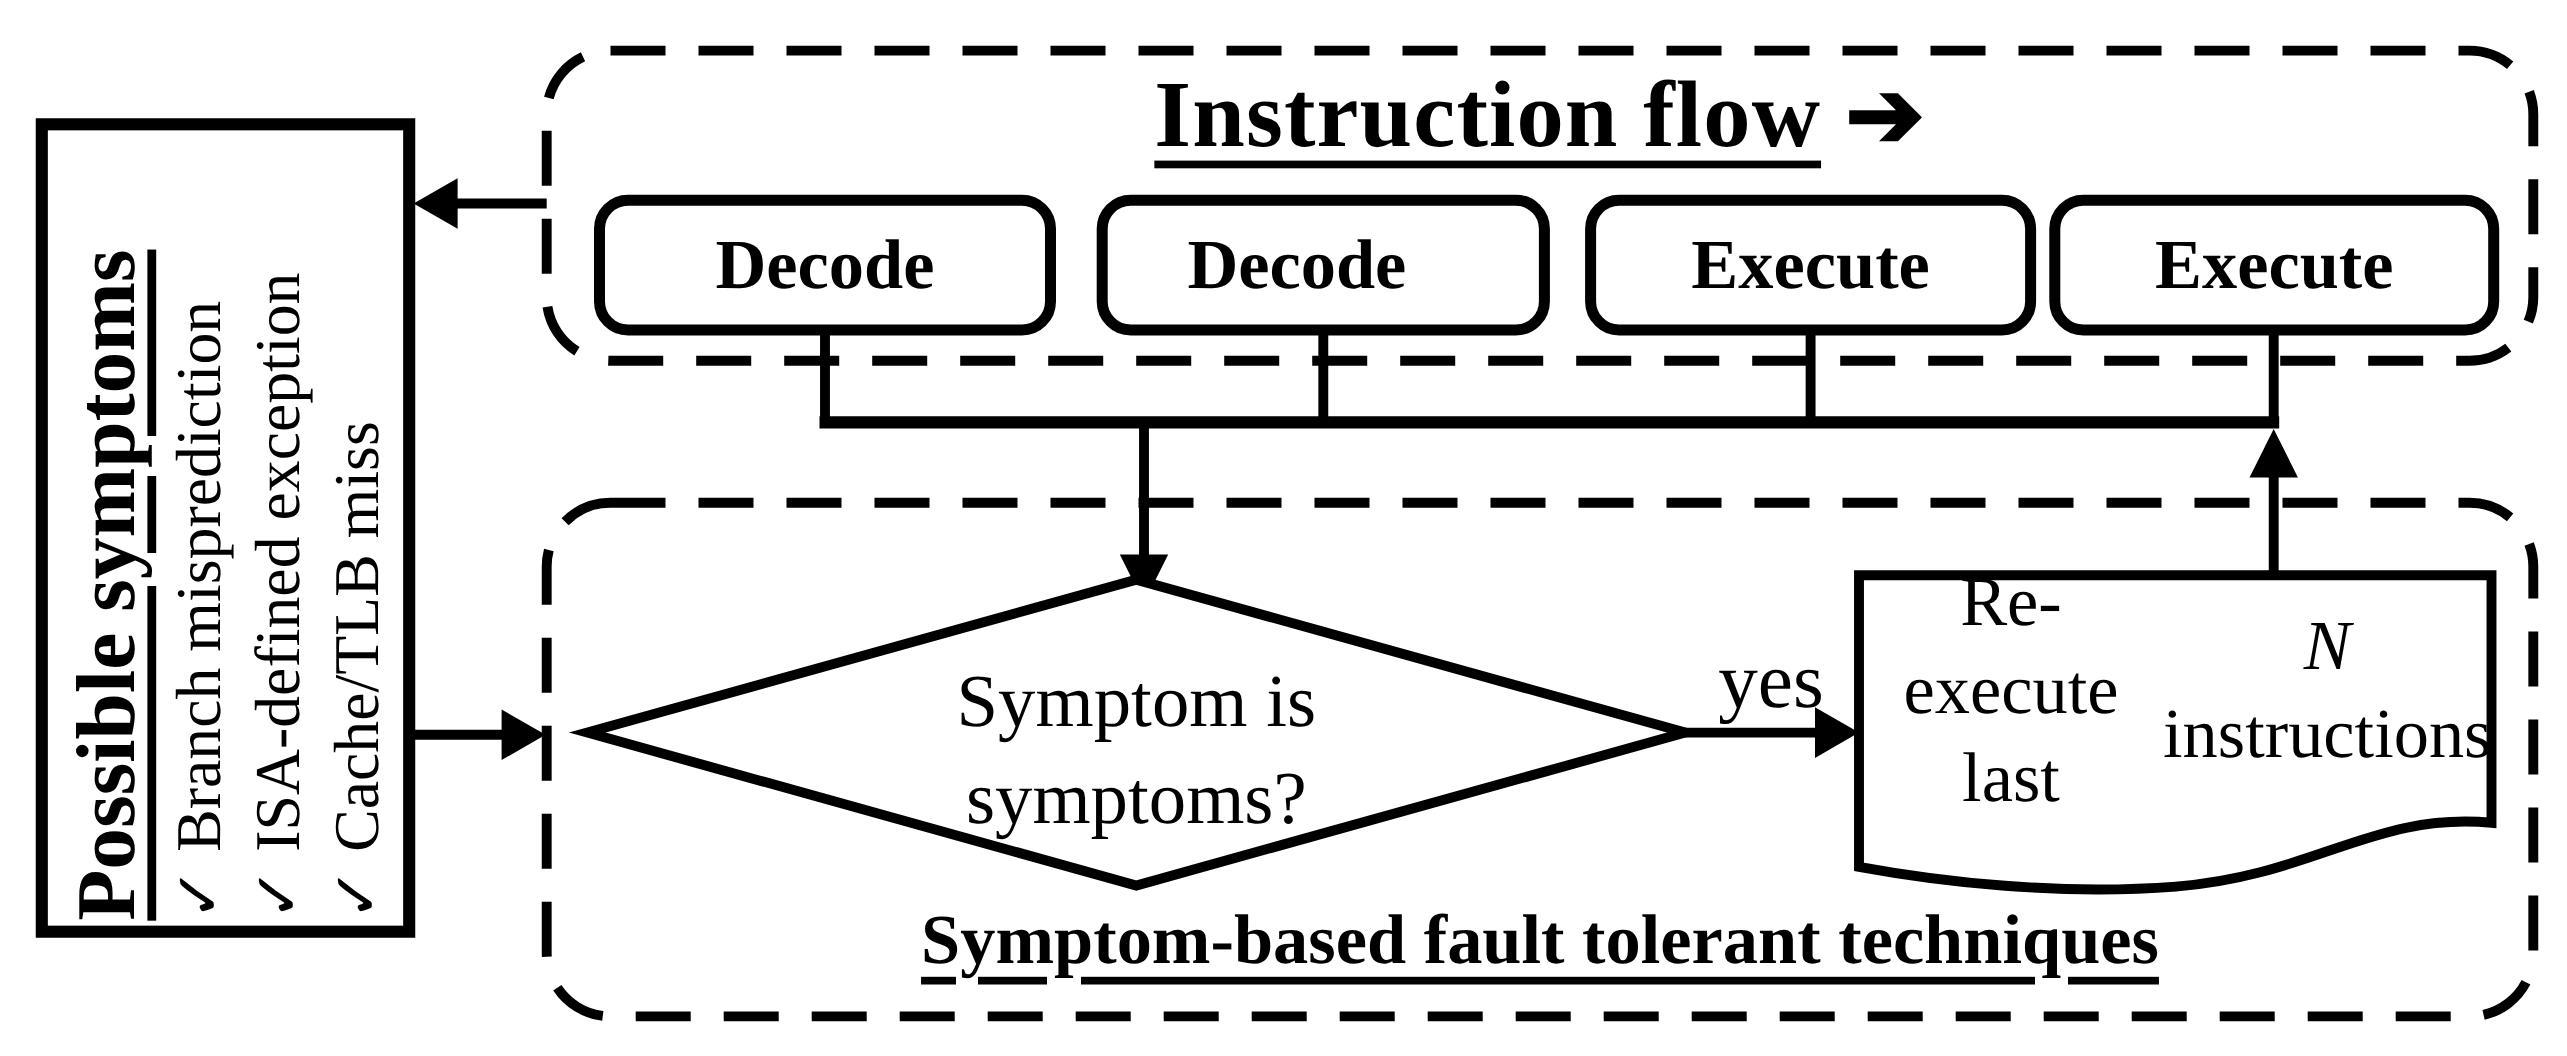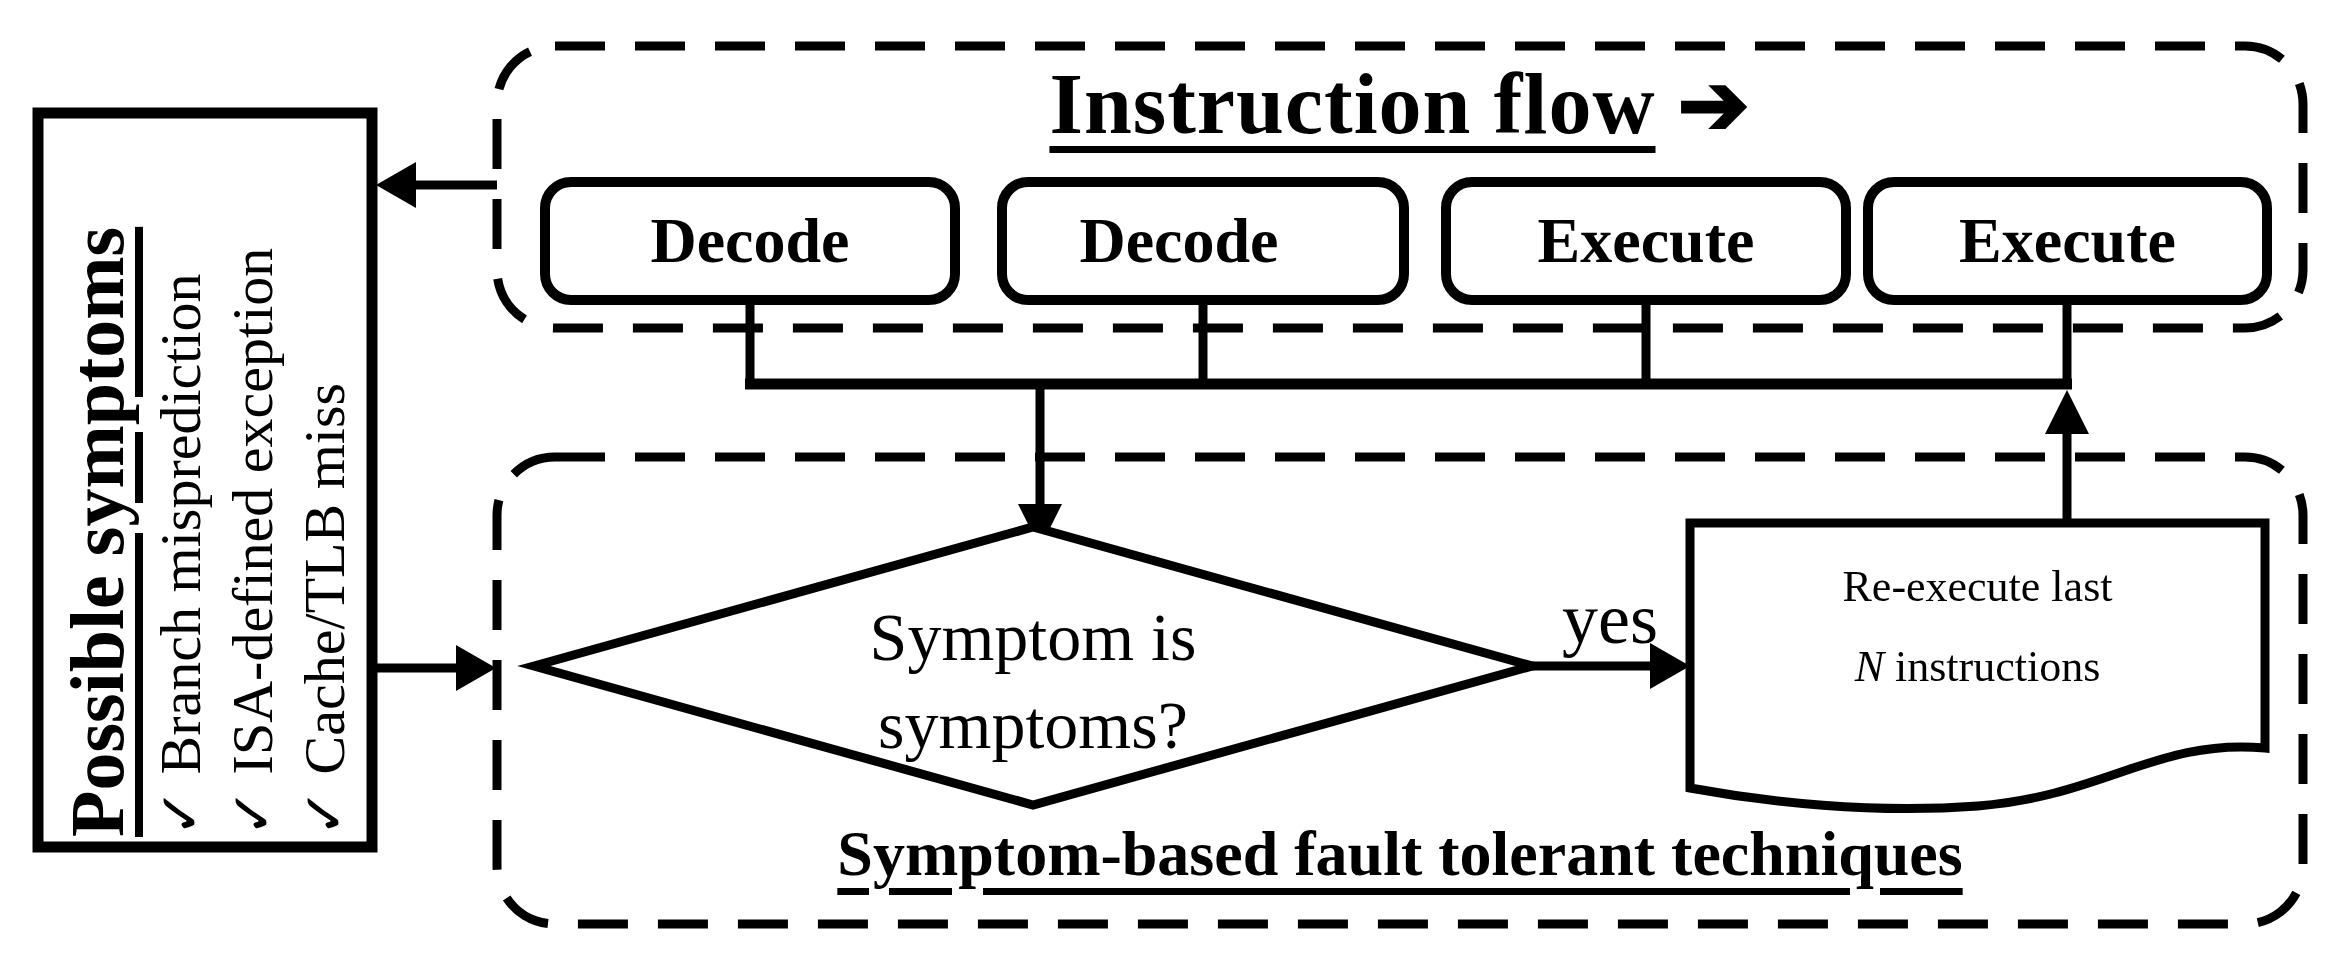--- a/index.html
+++ b/index.html
@@ -41,21 +41,21 @@
   .symptom-item .check{display:inline-block;margin-right:14px;font-weight:normal;}
 
   
   .decision-text{left:534px;top:556px;width:998px;height:250px;
     font-size:68px;line-height:88px;flex-direction:column;text-align:center;}
 
   .yes-label{left:1532px;top:584px;width:156px;height:70px;font-size:72px;}
 
   
   .doc-text{left:1690px;top:542px;width:575px;height:170px;
-    font-size:44px;line-height:80px;flex-direction:column;}
+    font-size:64px;line-height:80px;flex-direction:row;}
 
   
   .tech-title{left:497px;top:804px;width:1806px;height:100px;
     font-size:64px;font-weight:bold;letter-spacing:0px;}
 </style>
 </head>
 <body>
 
 <svg width="2334" height="960" viewBox="0 0 2334 960">
 

